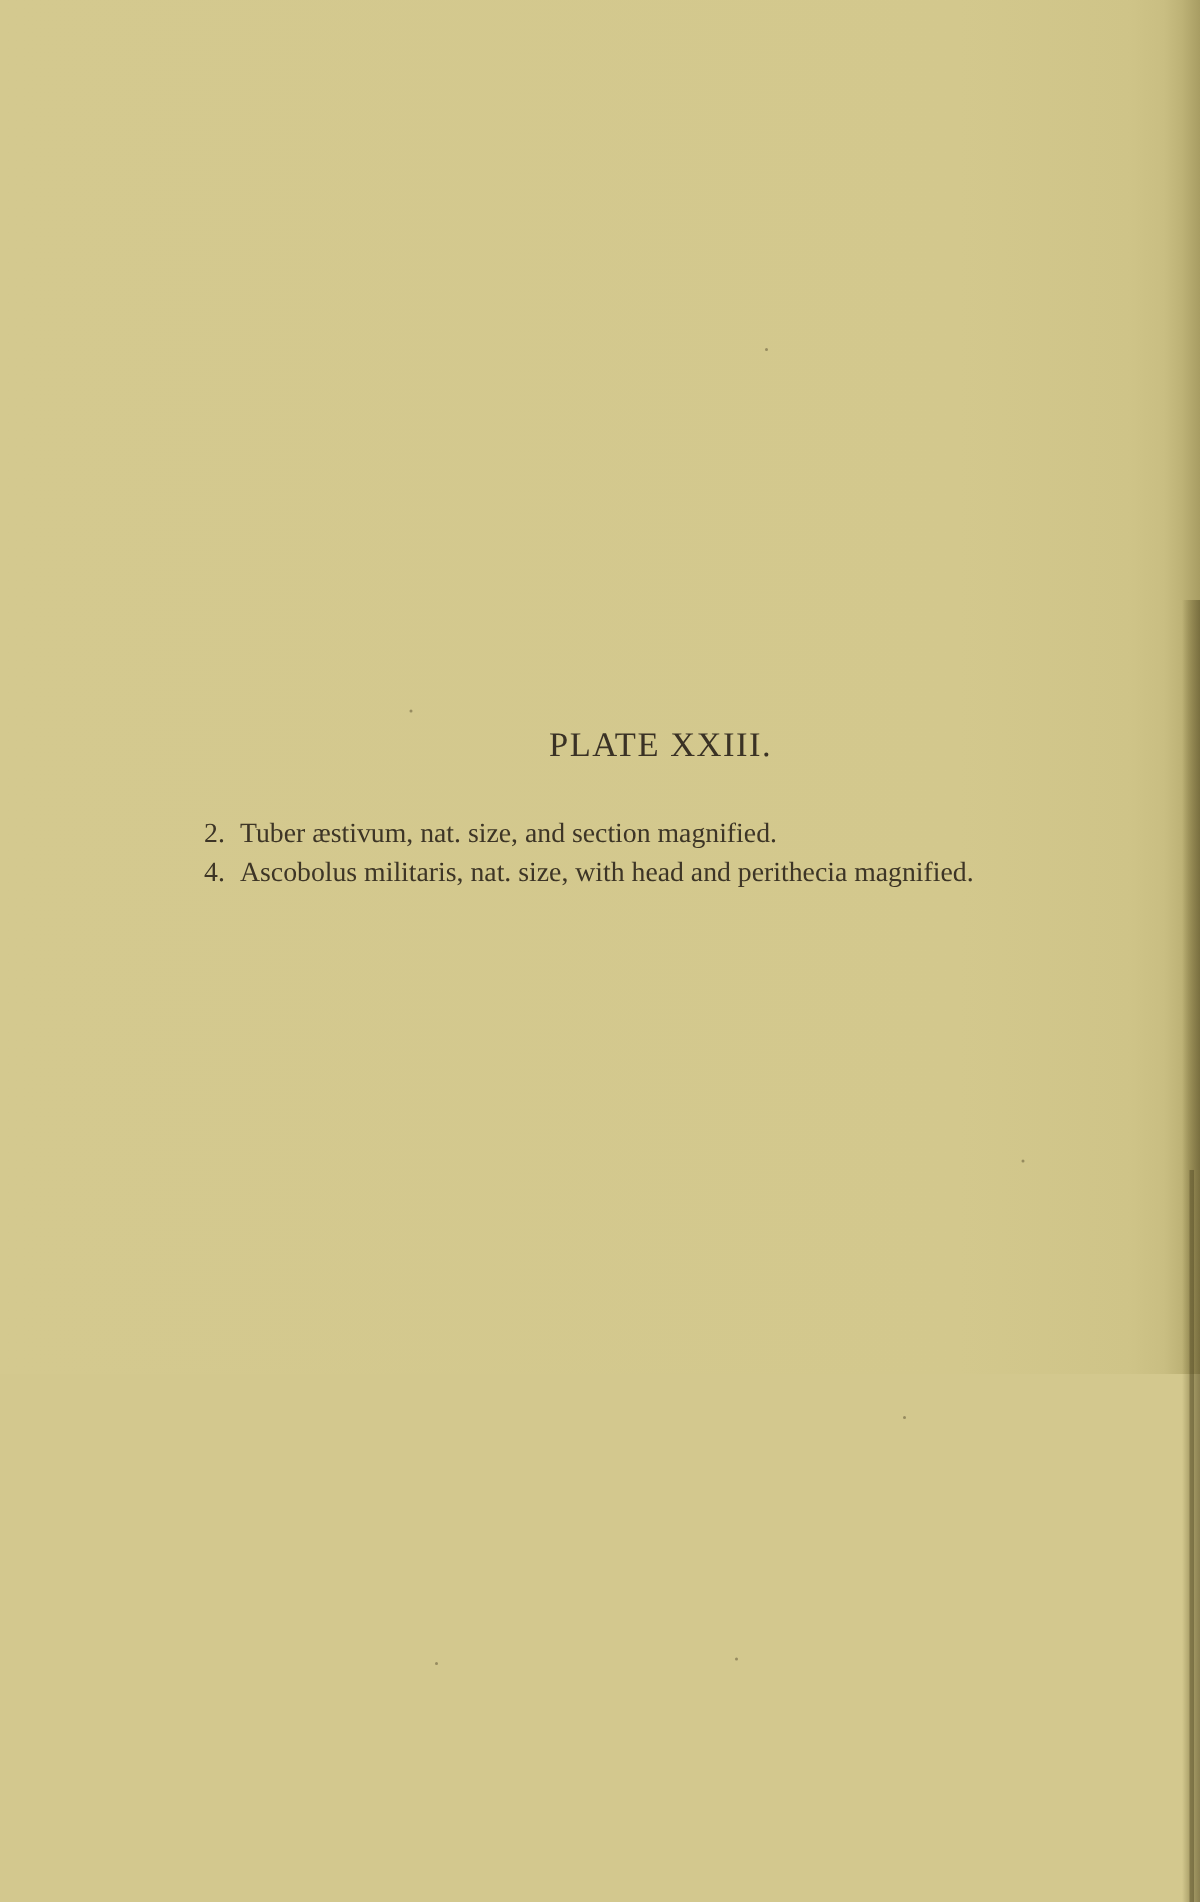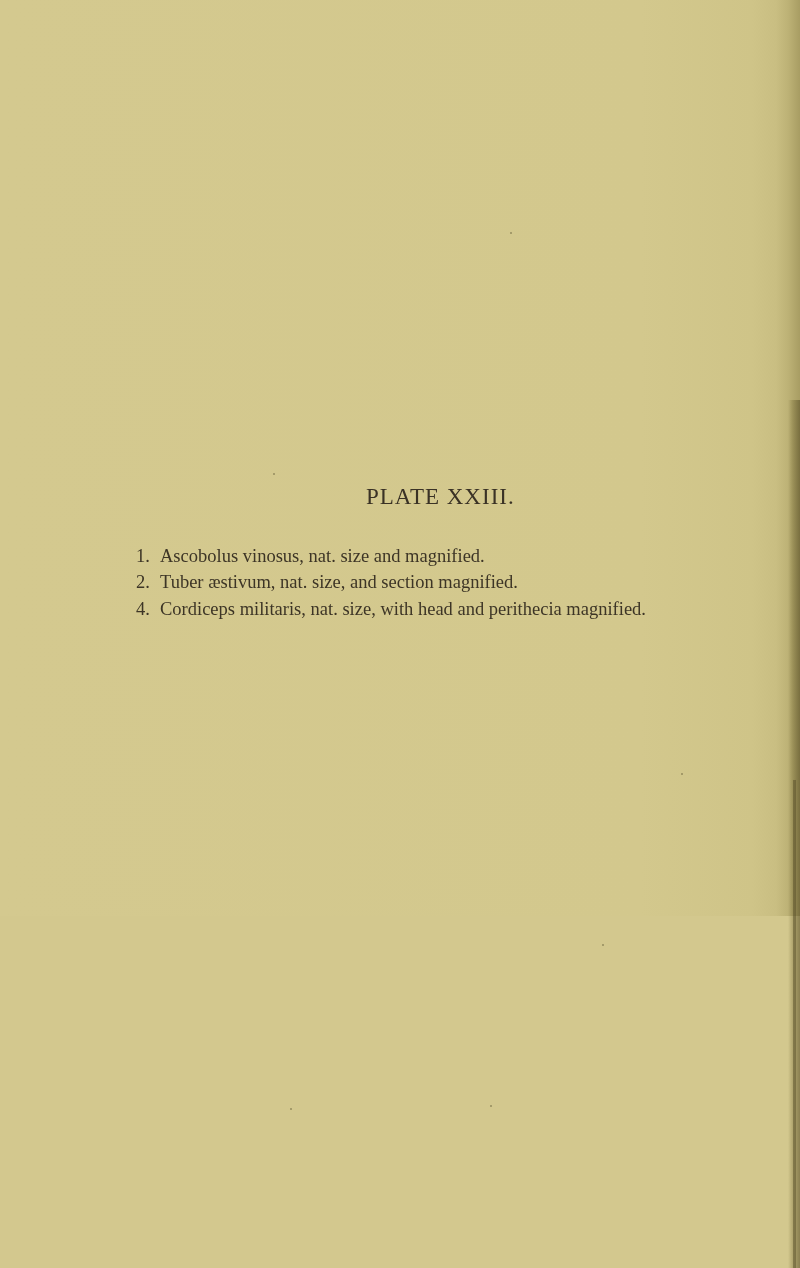--- a/index.html
+++ b/index.html
@@ -45,17 +45,16 @@
   <div class="speck" style="left:510px;top:232px;"></div>
   <div class="speck" style="left:273px;top:473px;"></div>
   <div class="speck" style="left:681px;top:773px;"></div>
   <div class="speck" style="left:602px;top:944px;"></div>
   <div class="speck" style="left:490px;top:1105px;"></div>
   <div class="speck" style="left:290px;top:1108px;"></div>
 
   <div class="title">PLATE XXIII.</div>
 
   <div class="list">
-    <div class="item"><span class="num">1.</span><span>Ascobolus vinosus, nat. size and magnified.</span></div>
     <div class="item"><span class="num">2.</span><span>Tuber æstivum, nat. size, and section magnified.</span></div>
-    <div class="item"><span class="num">4.</span><span>Cordiceps militaris, nat. size, with head and perithecia magnified.</span></div>
+    <div class="item"><span class="num">4.</span><span>Ascobolus militaris, nat. size, with head and perithecia magnified.</span></div>
   </div>
 </div>
 
 </body></html>

